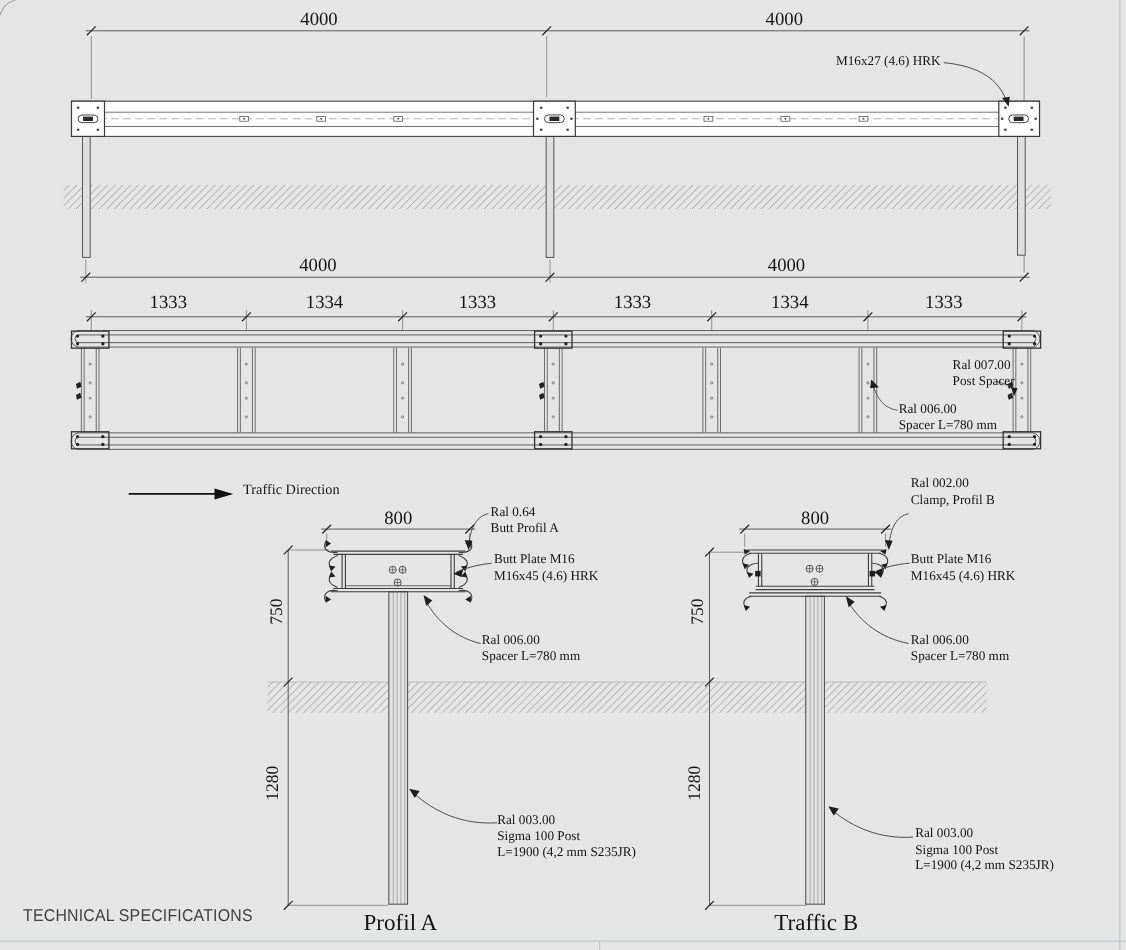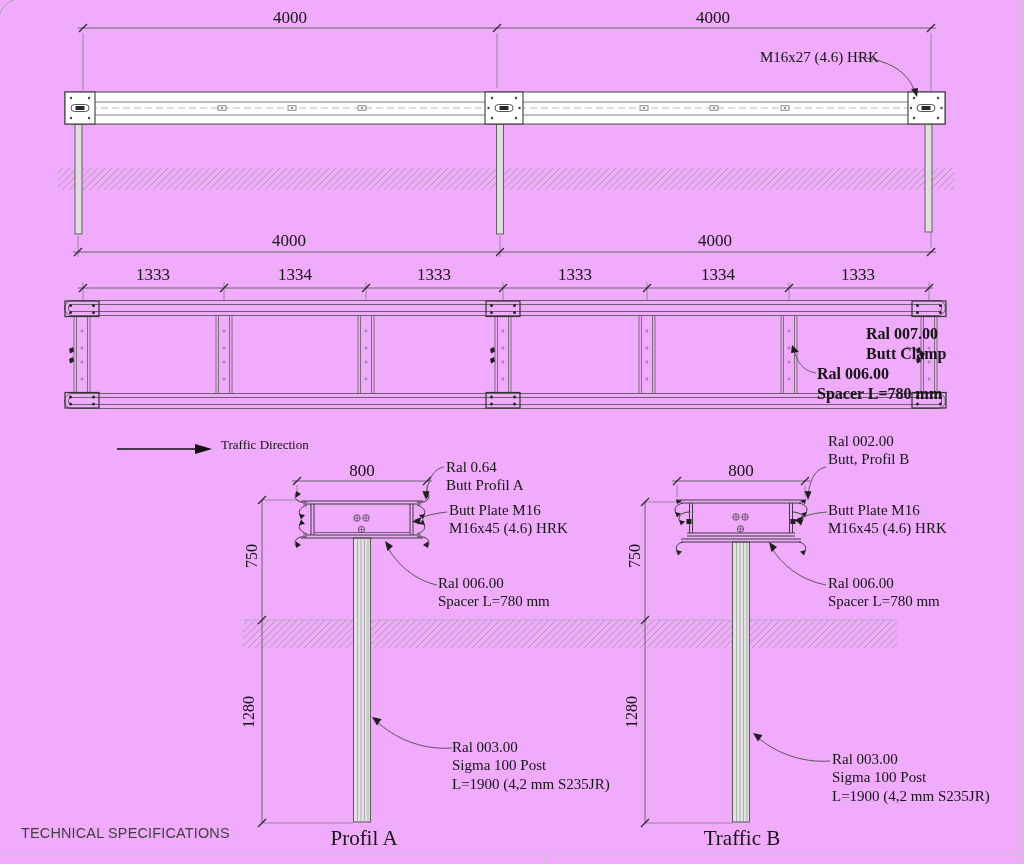--- a/index.html
+++ b/index.html
@@ -1,21 +1,21 @@
 <!DOCTYPE html>
 <html><head>
 <meta charset="utf-8">
 <style>
   html,body{margin:0;padding:0;background:#ffffff;}
-  .canvas{position:relative;width:1024px;height:864px;background:#f0abfc;overflow:hidden;
+  .canvas{position:relative;width:1024px;height:864px;background:#e5e5e5;overflow:hidden;
           font-family:"Liberation Serif",serif;color:#141414;}
   svg{position:absolute;left:0;top:0;}
   .lbl{position:absolute;white-space:nowrap;line-height:1.22;}
-  .s14{font-size:15px;}
-  .s10{font-size:16px;line-height:1.25;font-weight:bold;}
+  .s14{font-size:12px;}
+  .s10{font-size:12px;line-height:1.25;}
   .dimtxt{position:absolute;width:90px;margin-left:-45px;text-align:center;font-size:17px;}
   .vdim{position:absolute;width:60px;height:18px;margin-left:-30px;margin-top:-9px;
         text-align:center;font-size:16px;transform:rotate(-90deg);}
   .caption{position:absolute;width:110px;margin-left:-55px;text-align:center;font-size:21px;}
   .traffic{position:absolute;font-size:13px;}
   .techspec{position:absolute;font-family:"Liberation Sans",sans-serif;font-size:15.5px;
             color:#3f3f3f;transform:scaleX(0.93);transform-origin:left center;letter-spacing:0.2px;}
 </style>
 </head>
 <body>
@@ -382,21 +382,21 @@
 
 <div class="dimtxt" style="left:153px;top:265px;">1333</div>
 <div class="dimtxt" style="left:295px;top:265px;">1334</div>
 <div class="dimtxt" style="left:434px;top:265px;">1333</div>
 <div class="dimtxt" style="left:575px;top:265px;">1333</div>
 <div class="dimtxt" style="left:718px;top:265px;">1334</div>
 <div class="dimtxt" style="left:858px;top:265px;">1333</div>
 
 <div class="lbl s10" style="left:866px;top:324px;">
   <div>Ral 007.00</div>
-  <div>Butt Clamp</div>
+  <div>Post Spacer</div>
 </div>
 <div class="lbl s10" style="left:817px;top:364px;">
   <div>Ral 006.00</div>
   <div>Spacer L=780 mm</div>
 </div>
 
 <div class="traffic" style="left:221px;top:437px;">Traffic Direction</div>
 
 <div class="dimtxt" style="left:362px;top:461px;">800</div>
 <div class="dimtxt" style="left:741px;top:461px;">800</div>
@@ -418,21 +418,21 @@
   <div>Spacer L=780 mm</div>
 </div>
 <div class="lbl s14" style="left:452px;top:738px;">
   <div>Ral 003.00</div>
   <div>Sigma 100 Post</div>
   <div>L=1900 (4,2 mm S235JR)</div>
 </div>
 
 <div class="lbl s14" style="left:828px;top:432px;">
   <div>Ral 002.00</div>
-  <div>Butt, Profil B</div>
+  <div>Clamp, Profil B</div>
 </div>
 <div class="lbl s14" style="left:828px;top:501px;">
   <div>Butt Plate M16</div>
   <div>M16x45 (4.6) HRK</div>
 </div>
 <div class="lbl s14" style="left:828px;top:574px;">
   <div>Ral 006.00</div>
   <div>Spacer L=780 mm</div>
 </div>
 <div class="lbl s14" style="left:832px;top:750px;">

